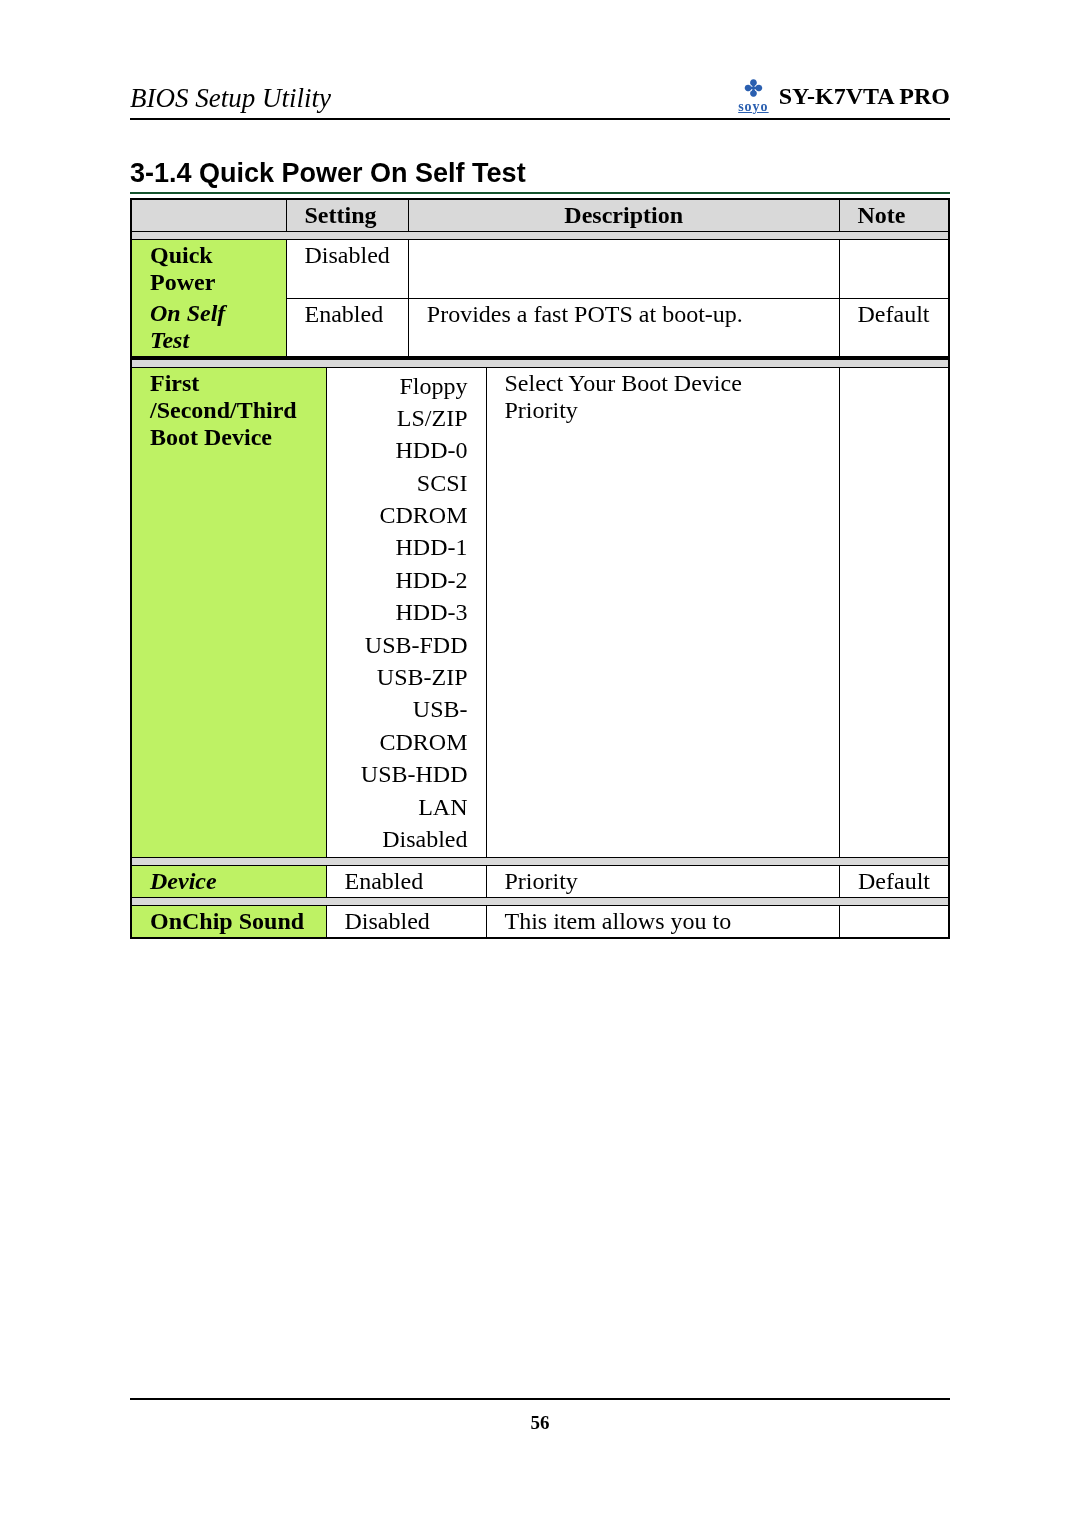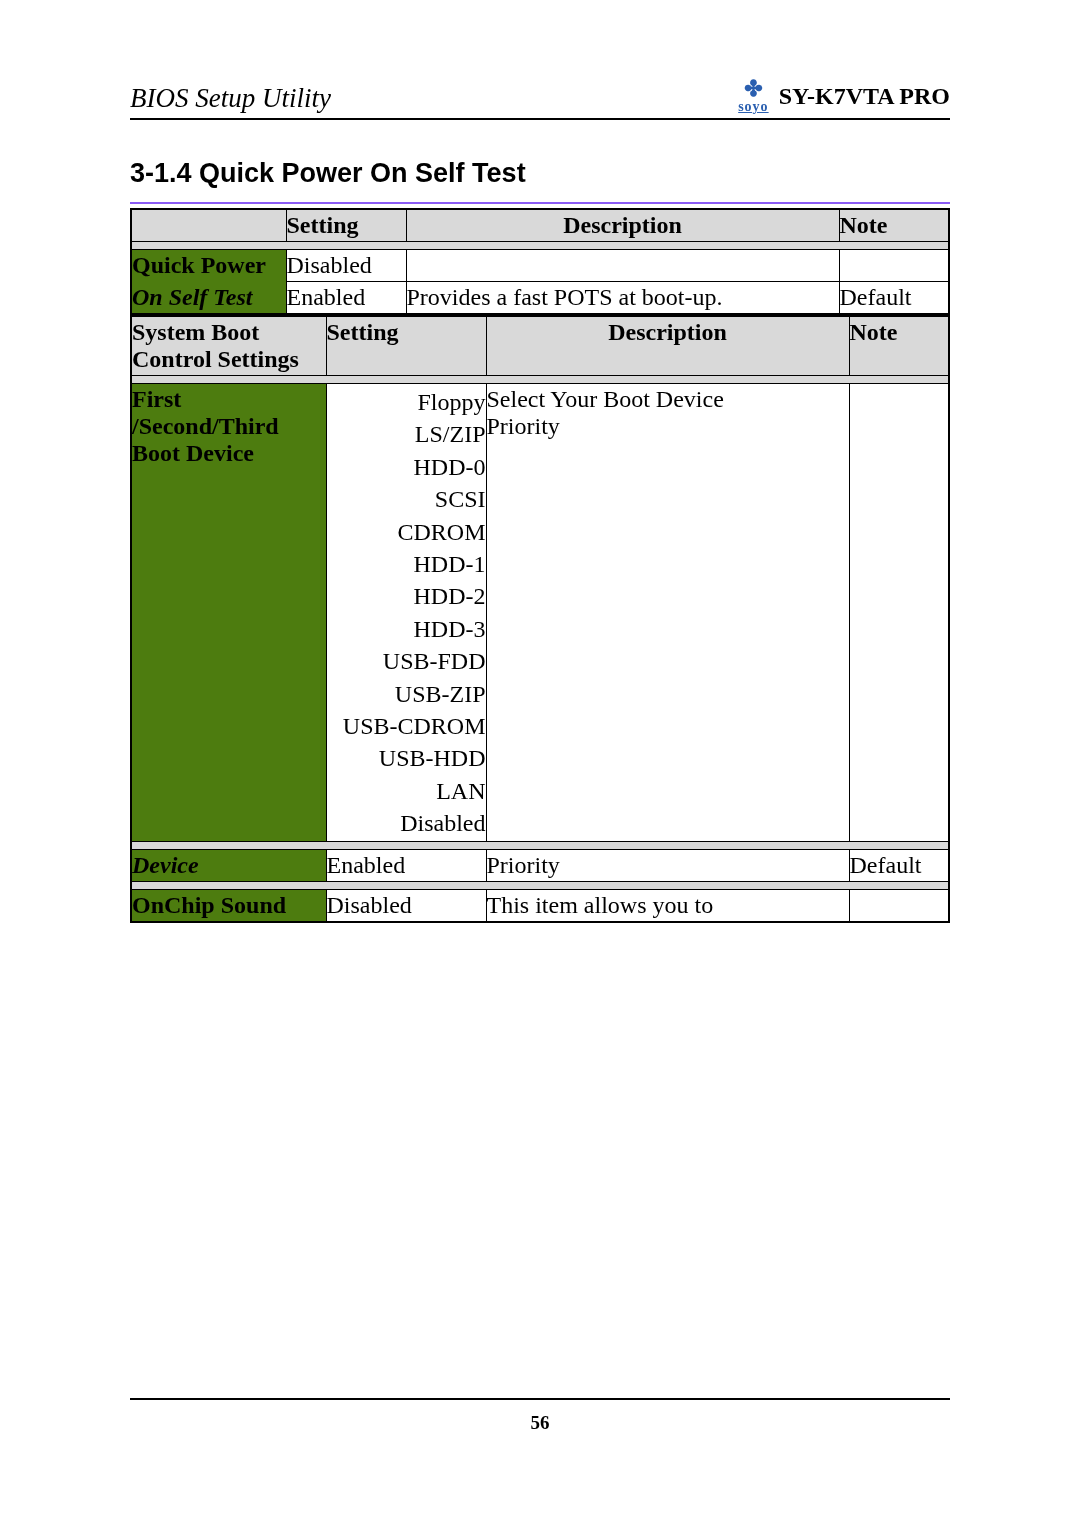--- a/index.html
+++ b/index.html
@@ -49,38 +49,38 @@
       font-size: 14px;
       letter-spacing: 1px;
       text-decoration: underline;
     }
     h2.section {
       font-family: Arial, Helvetica, sans-serif;
       font-weight: bold;
       font-size: 27px;
       margin-top: 12px;
       margin-bottom: 4px;
-      padding-bottom: 13px;
-      border-bottom: 2px solid #8b5cf6;
+      padding-bottom: 3px;
+      border-bottom: 2px solid #14532d;
     }
     table {
       border-collapse: collapse;
       width: 100%;
       border: 2px solid #000;
       font-size: 24px;
     }
     td, th {
       border: 1px solid #000;
-      padding: 2px 0;
+      padding: 2px 18px;
       vertical-align: top;
       text-align: left;
       font-weight: normal;
     }
     .hd { background: #d9d9d9; font-weight: bold; }
-    .lbl { background: #4d7c0f; font-weight: bold; }
+    .lbl { background: #bef264; font-weight: bold; }
     .spacer-row td { height: 8px; padding: 0; background: #d9d9d9; border-left: 2px solid #000; border-right: 2px solid #000; }
     .spacer-mid td { height: 8px; padding: 0; background: #d9d9d9; }
     .nb { border-bottom: none; }
     .nt { border-top: none; font-style: italic; }
     .footer-line {
       position: absolute;
       left: 130px;
       right: 130px;
       bottom: 128px;
       border-top: 2px solid #000;
@@ -159,29 +159,20 @@
     </table>
 
   <table class="t2">
     <colgroup>
         <col class="c1">
         <col class="c2">
         <col class="c3">
         <col class="c4">
       </colgroup>
     <tbody>
-        <tr>
-      <td class="hd">
-        <span>System Boot</span><br>
-        <span>Control Settings</span>
-      </td>
-      <td class="hd">Setting</td>
-      <td class="hd" style="text-align:center">Description</td>
-      <td class="hd">Note</td>
-    </tr>
     <tr class="spacer-row">
           <td colspan="4"></td>
         </tr>
 
     <tr>
       <td class="lbl">
         <span>First</span><br>
         <span>/Second/Third</span><br>
         <span>Boot Device</span>
       </td>

